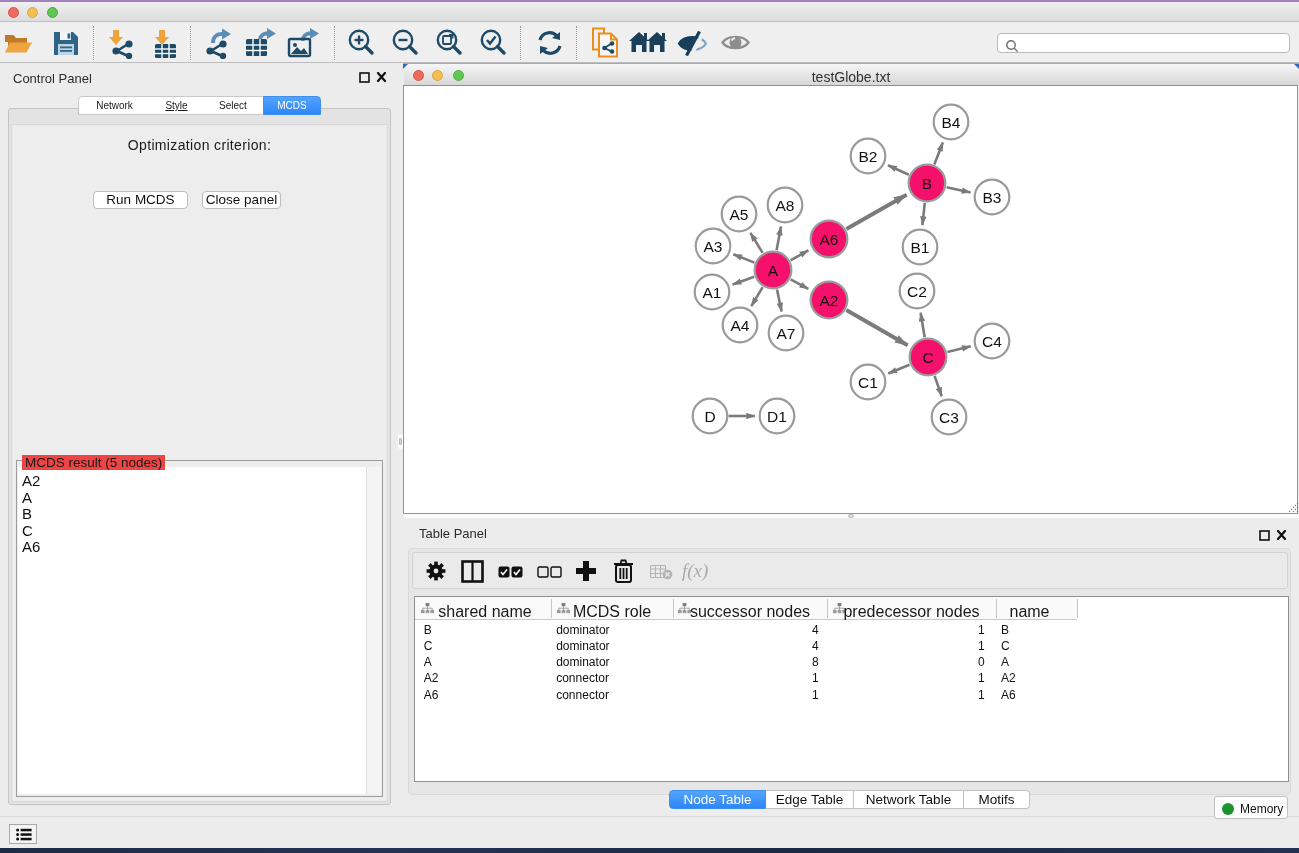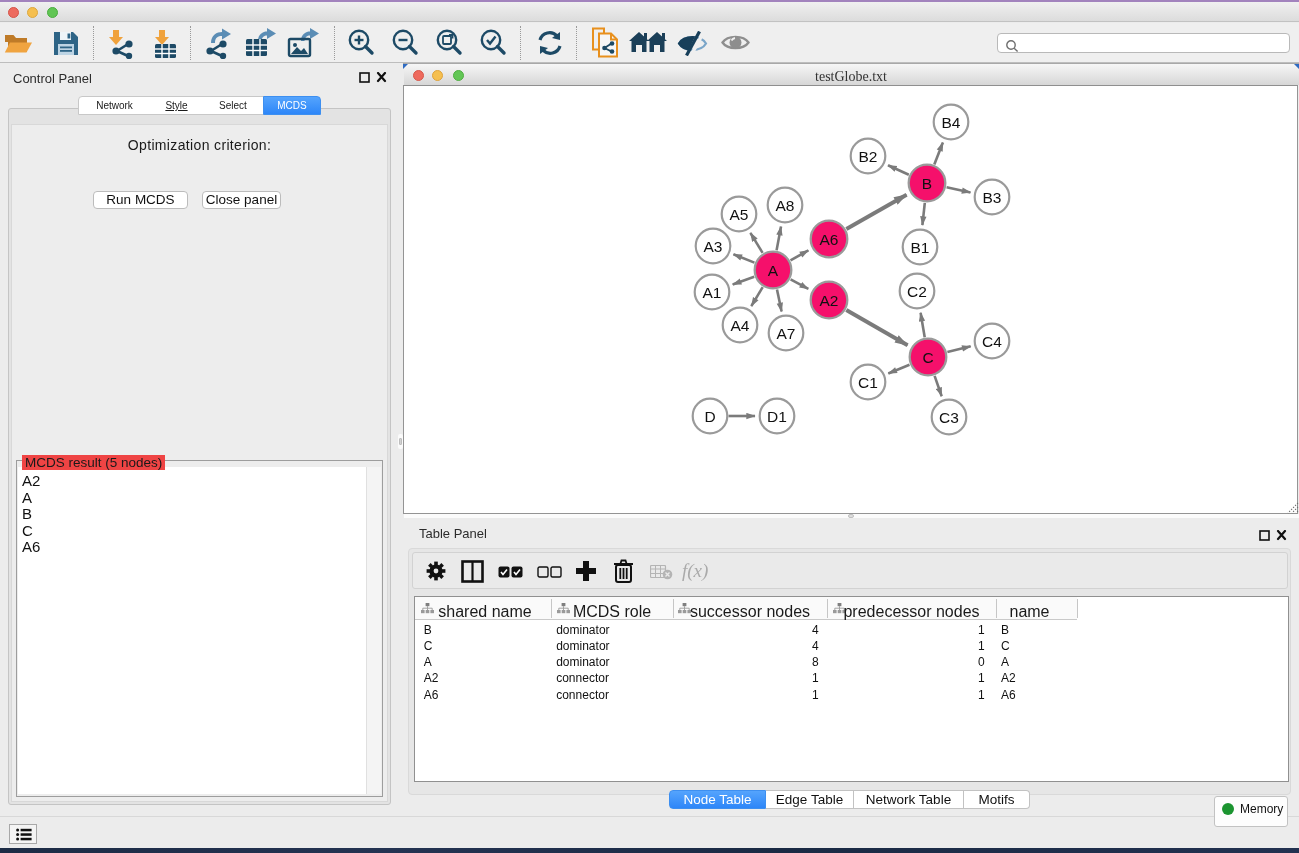--- a/index.html
+++ b/index.html
@@ -36,21 +36,21 @@
 #tp-hdr-txt { left:419px; top:526px; font-size:13px; color:#2c2c2c; }
 #tp-container { left:408px; top:548px; width:883px; height:247px; background:#e6e6e6; border:1px solid #d9d9d9; border-radius:4px; }
 #tp-toolbar { left:412px; top:552px; width:876px; height:37px; background:#eaeaea; border:1px solid #d2d2d2; border-radius:3px; }
 #tp-table { left:414px; top:596px; width:875px; height:186px; background:#fff; border:1px solid #909090; }
 #tp-thead { left:0; top:0; width:662px; height:23px; background:#fafafa; border-bottom:1px solid #c9c9c9; }
 .thsep { position:absolute; top:2px; height:19px; width:0; border-left:1px solid #c6c6c6; }
 .th { position:absolute; top:5.5px; font-size:16px; color:#1a1a1a; }
 .td { position:absolute; font-size:12px; color:#111; }
 .btab { position:absolute; top:790px; height:19px; background:#fff; border:1px solid #c2c2c2; font-size:13.5px; color:#111; text-align:center; line-height:17px; }
 
-#memory { left:1214px; top:796px; width:74px; height:31px; background:#fdfdfd; border:1px solid #c2c2c2; border-radius:3px; font-size:12px; color:#111; }
+#memory { left:1214px; top:796px; width:74px; height:23px; background:#fdfdfd; border:1px solid #c2c2c2; border-radius:3px; font-size:12px; color:#111; }
 #listbtn { left:9px; top:824px; width:28px; height:20px; background:#f4f4f4; border:1px solid #a8a8a8; }
 #bottomstrip { left:0; top:848px; width:1299px; height:5px; background:linear-gradient(90deg,#1c2b45,#243352 30%,#1a2a44 60%,#223150); }
 </style>
 </head>
 <body>
 <div id="app">
 
   <div class="abs" id="topline"></div>
   <div class="abs" id="titlebar"></div>
   <div class="abs tl" style="left:8px;top:7px;background:#ed6b5f;border:1px solid #d55449;"></div>
@@ -239,21 +239,21 @@
     <div class="abs" id="net-canvas"></div>
     <svg class="abs" width="5" height="5" style="left:0;top:1px;" viewBox="0 0 5 5">
         <path d="M0,0 L5,0 L0,5 Z" fill="#2f6bc2"></path>
       </svg>
     <svg class="abs" width="5" height="5" style="left:891px;top:1px;" viewBox="0 0 5 5">
         <path d="M0,0 L5,0 L5,5 Z" fill="#2f6bc2"></path>
       </svg>
     <div class="abs tl" style="left:9.5px;top:6.7px;width:11px;height:11px;background:#ee6a5d;border:1px solid #d8574a;"></div>
     <div class="abs tl" style="left:29px;top:6.7px;width:11px;height:11px;background:#f5bf4f;border:1px solid #dfa33b;"></div>
     <div class="abs tl" style="left:49.5px;top:6.7px;width:11px;height:11px;background:#62c655;border:1px solid #4fae41;"></div>
-    <div class="abs" style="left:0;top:5.5px;width:896px;text-align:center;font-size:14px;color:#333;font-family:Liberation Serif, serif;">testGlobe.txt</div>
+    <div class="abs" style="left:0;top:5.5px;width:896px;text-align:center;font-size:14px;color:#333;">testGlobe.txt</div>
     <svg class="abs" width="893" height="426" style="left:1px;top:23px;" viewBox="0 0 893 426">
       <defs>
         <marker id="arrow" markerUnits="userSpaceOnUse" markerWidth="10" markerHeight="7" refX="9" refY="3.5" orient="auto">
             <path d="M0.3,0.3 L9.7,3.5 L0.3,6.7 z" fill="#7b7b7b"></path>
           </marker>
         <marker id="arrowT" markerUnits="userSpaceOnUse" markerWidth="14" markerHeight="9" refX="13" refY="4.5" orient="auto">
             <path d="M0.3,0.3 L13.7,4.5 L0.3,8.7 z" fill="#7b7b7b"></path>
           </marker>
       </defs>
 <line x1="350.2" y1="190.8" x2="328.7" y2="198.5" stroke="#7b7b7b" stroke-width="2.6" marker-end="url(#arrow)"></line>

